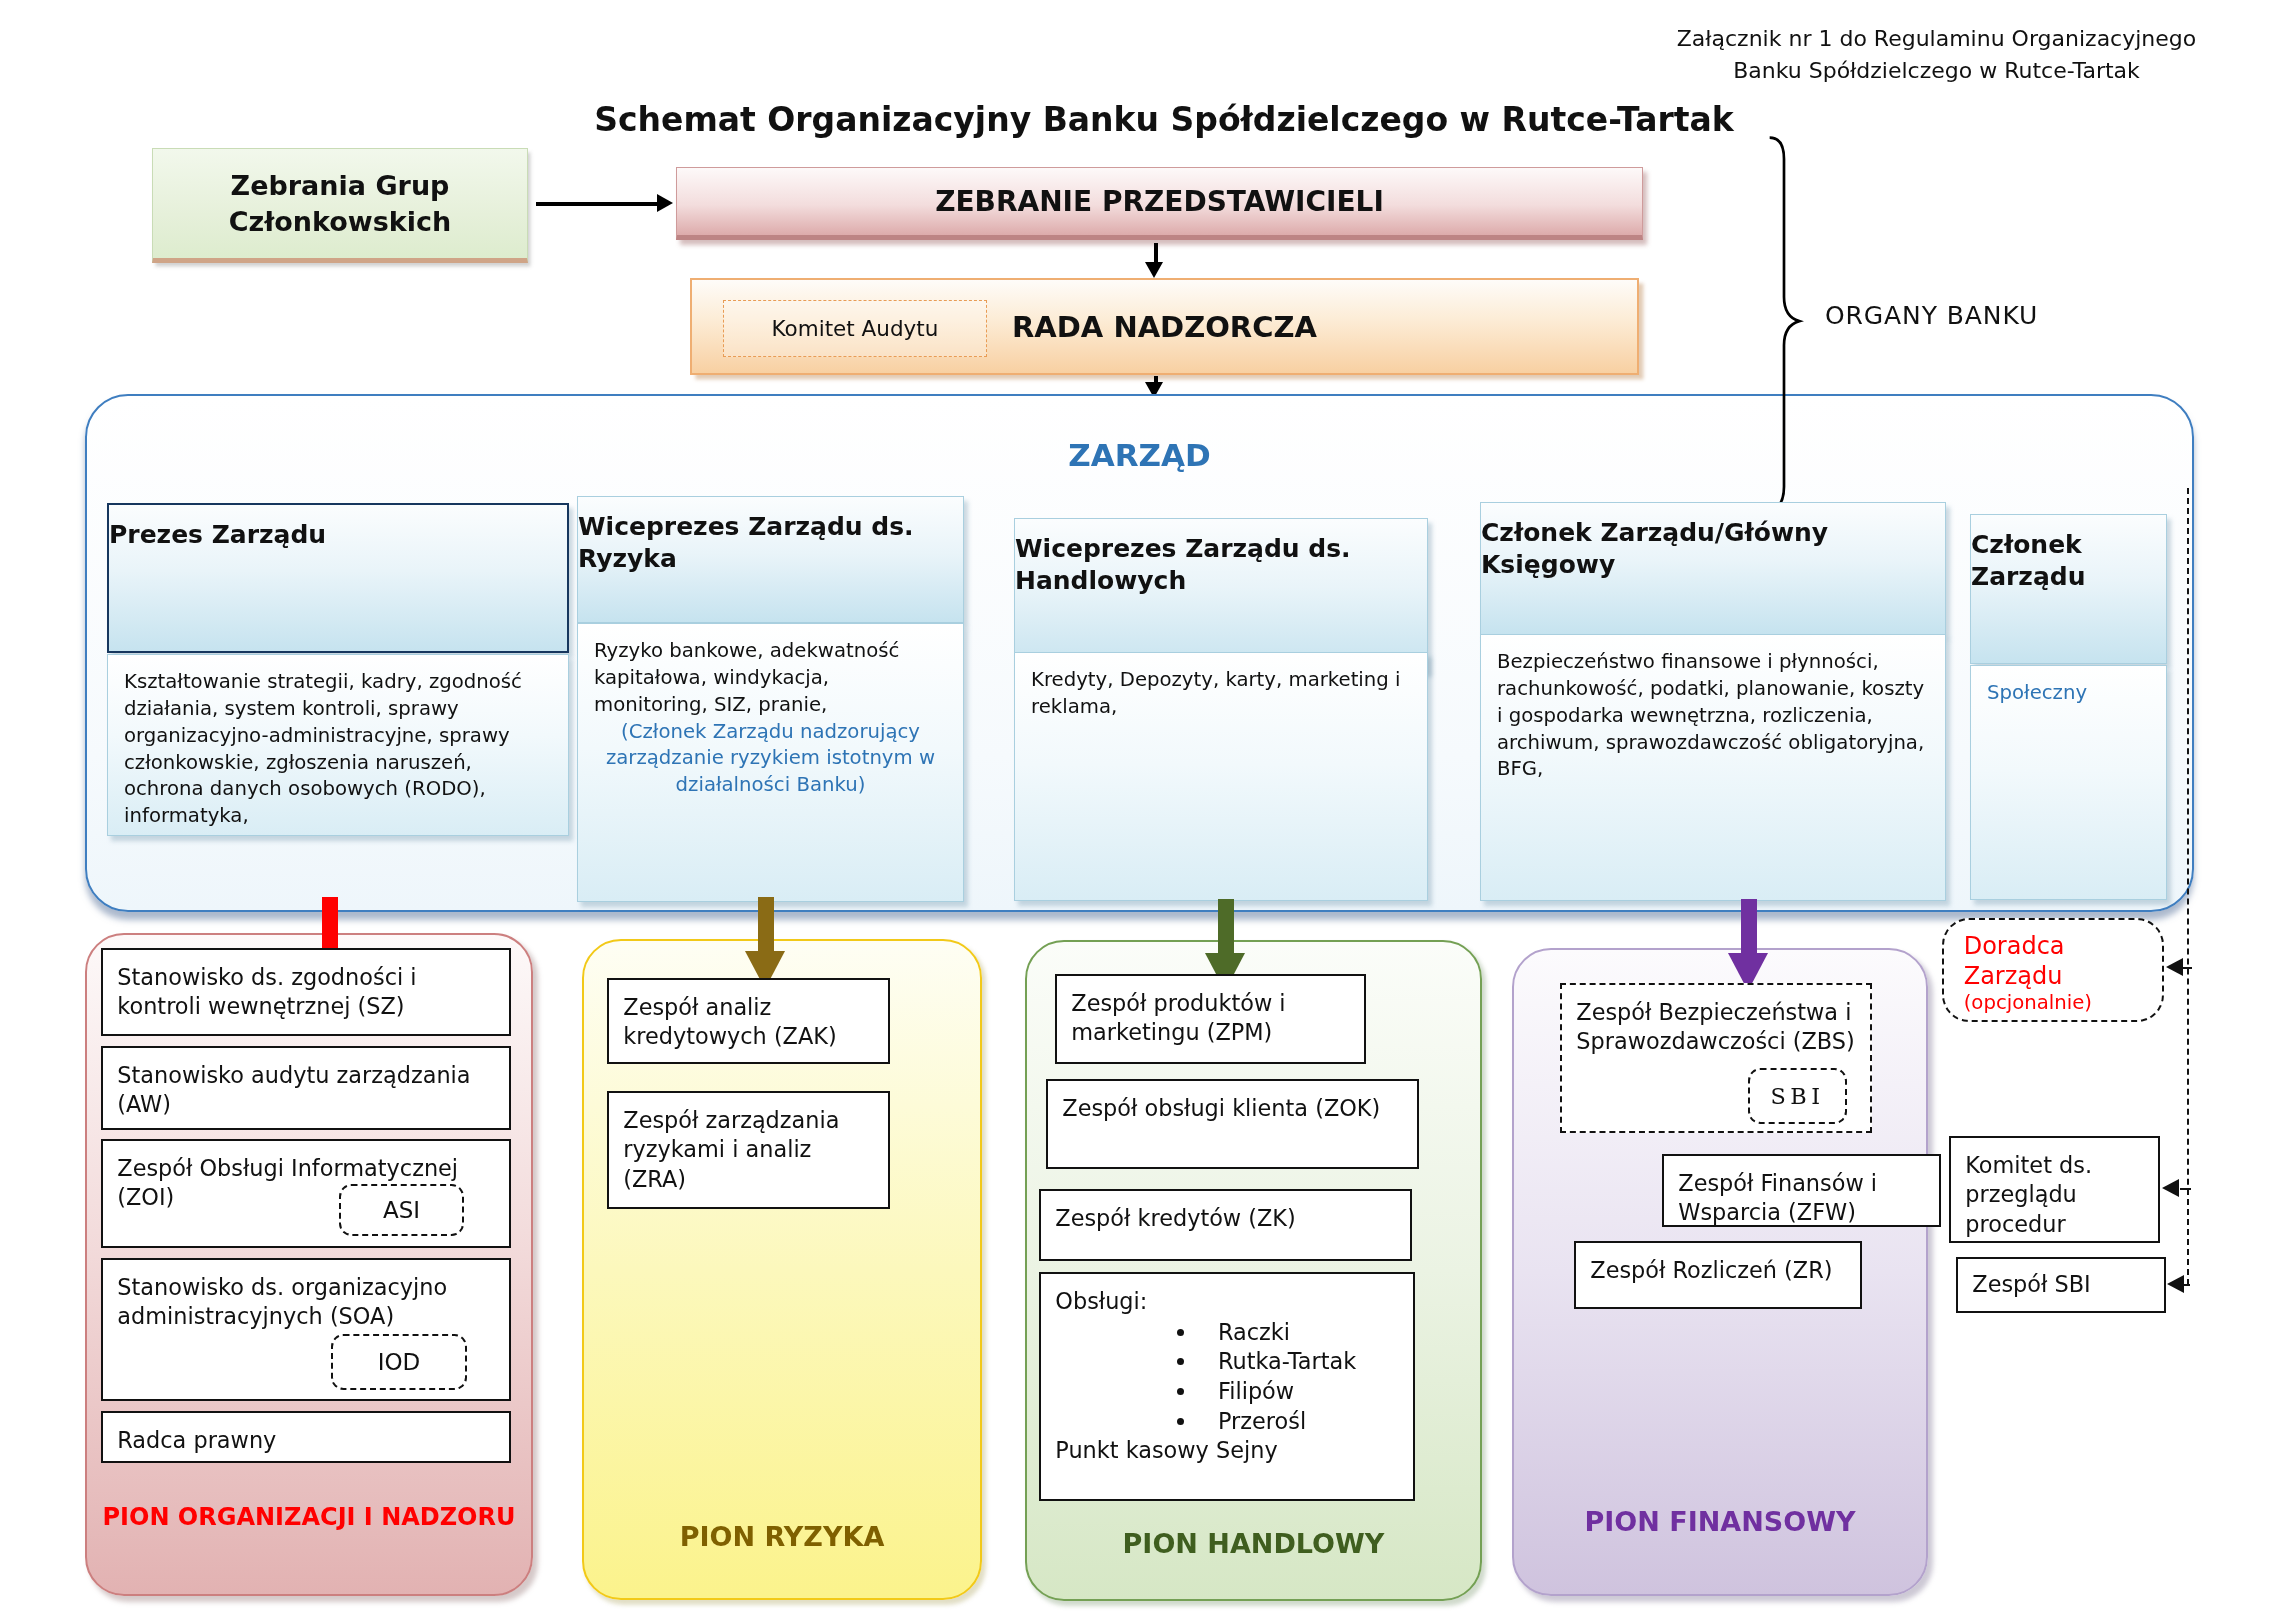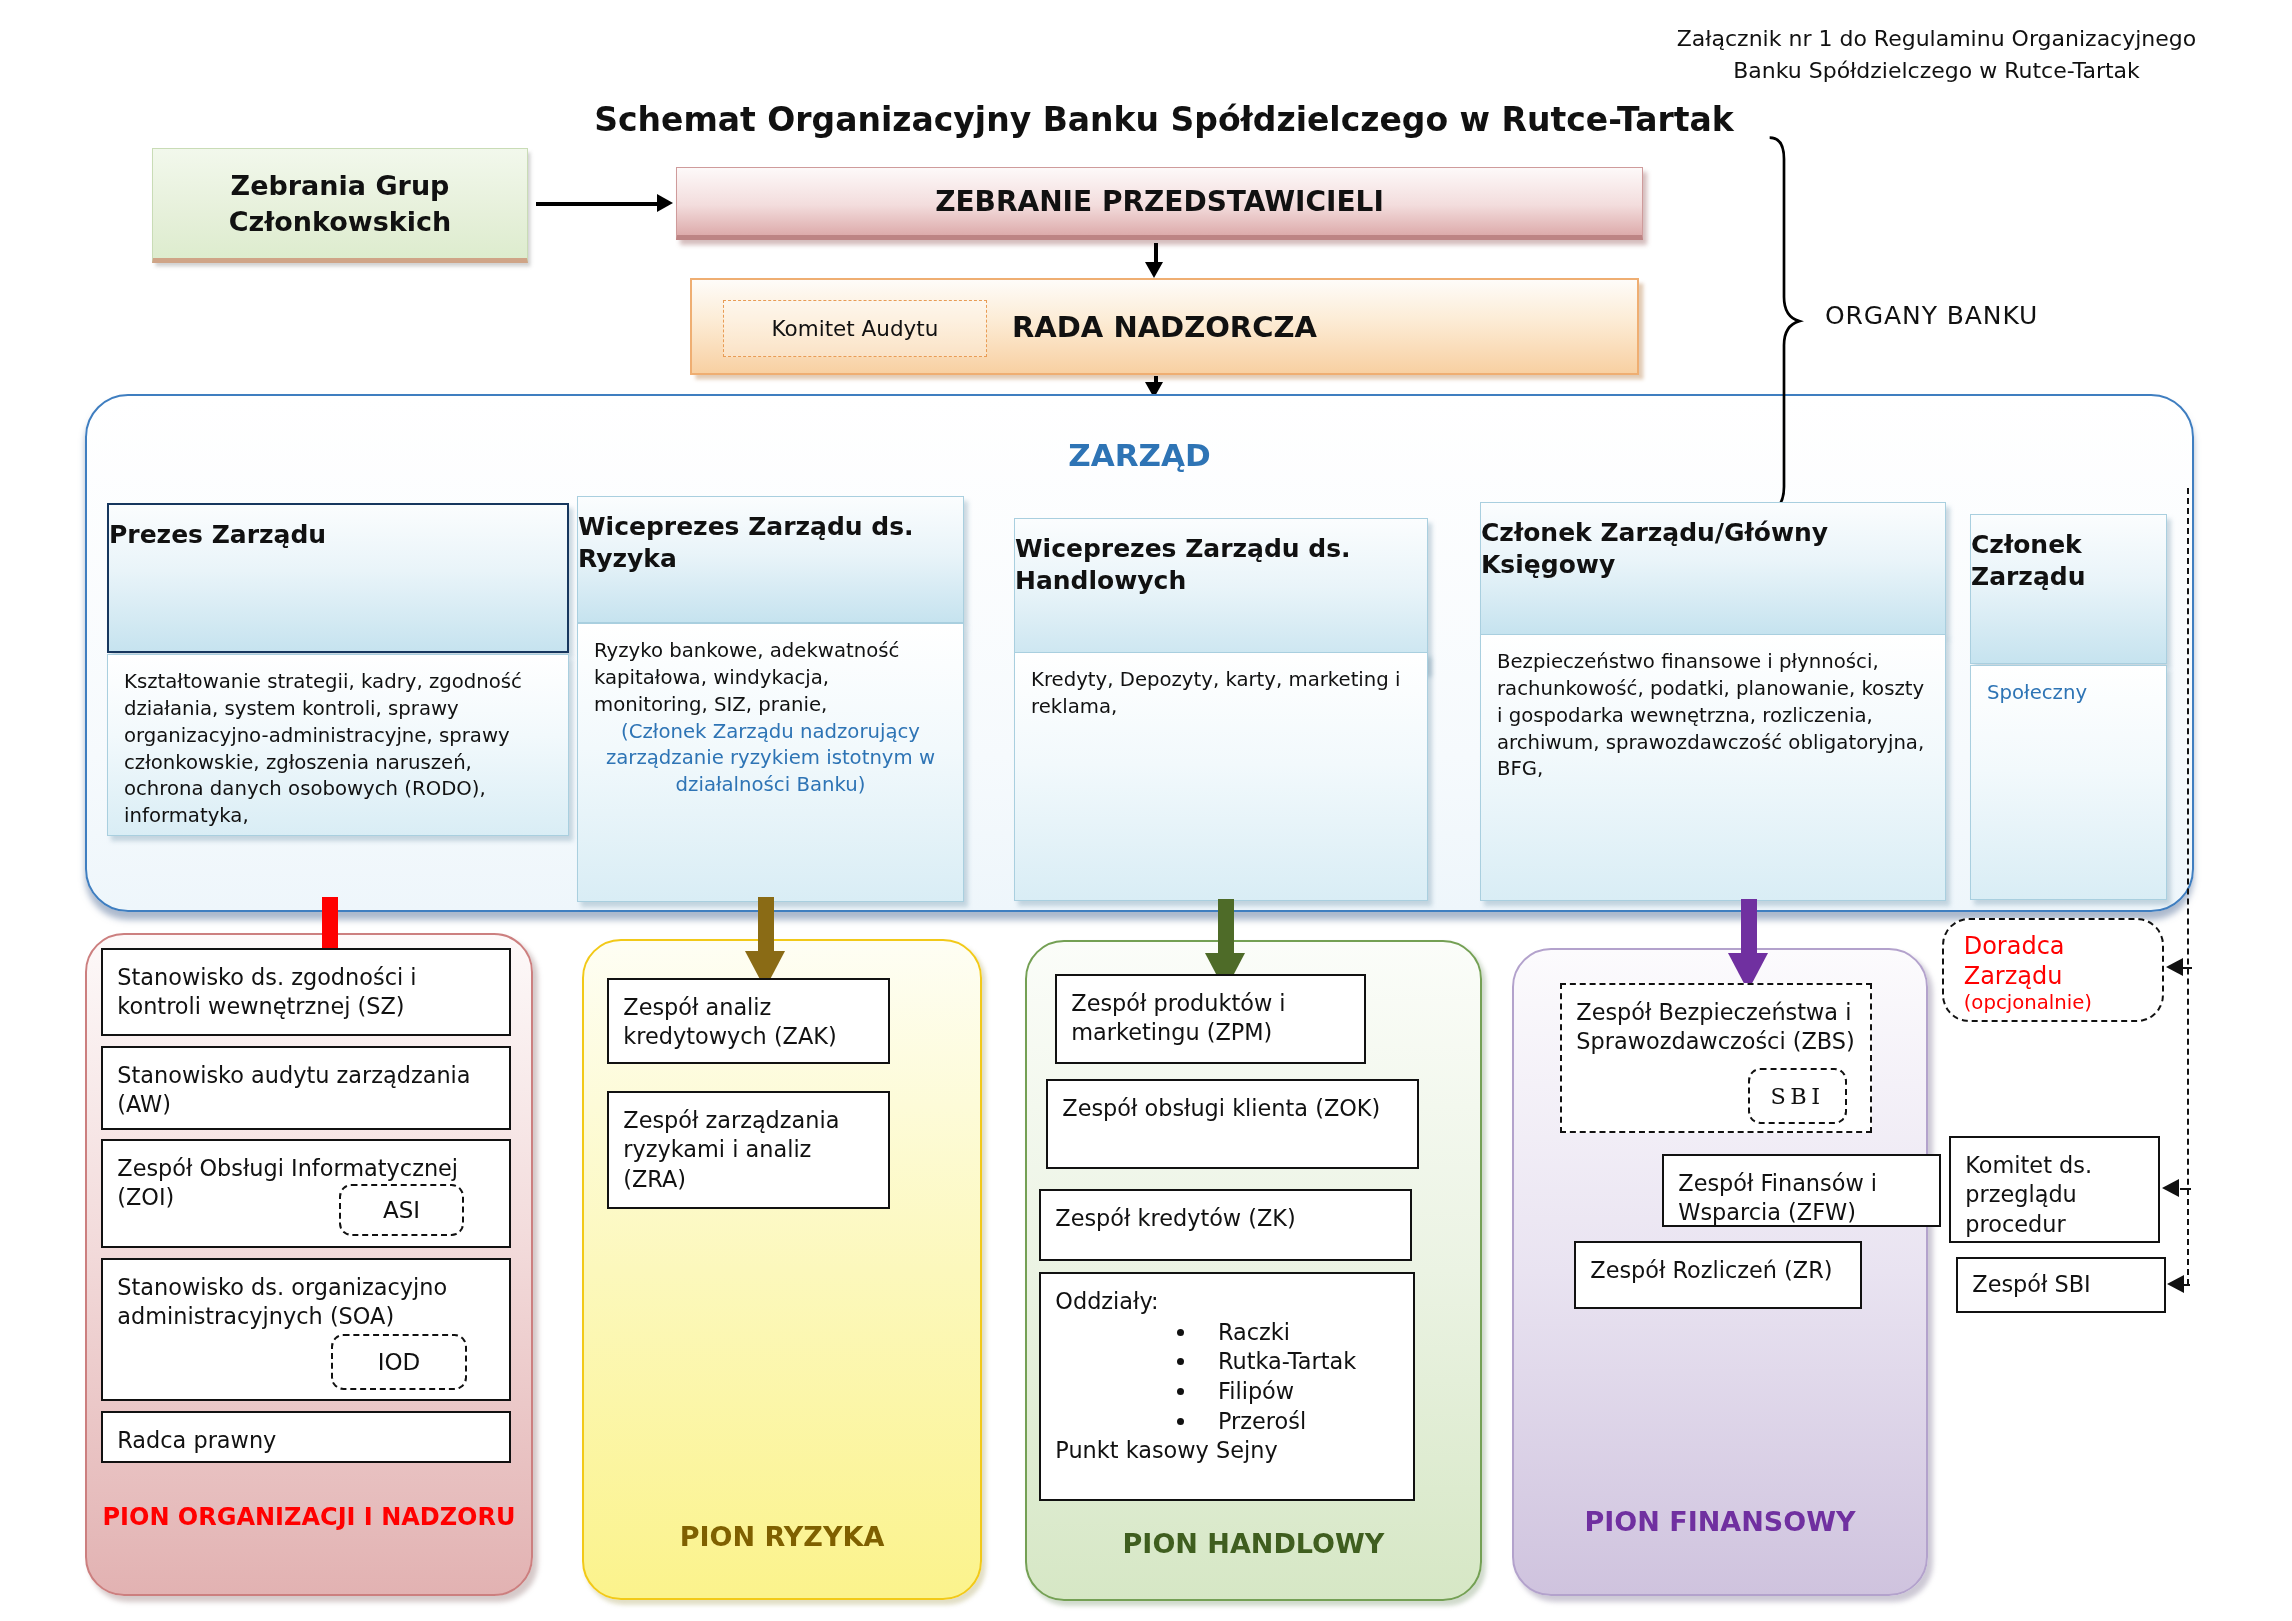--- a/index.html
+++ b/index.html
@@ -259,21 +259,21 @@
 <div class="abs unit" style="left:1055px;top:974px;width:311px;height:90px;">
   <span>Zespół produktów i marketingu (ZPM)</span>
 </div>
 <div class="abs unit" style="left:1046px;top:1079px;width:373px;height:90px;">
   <span>Zespół obsługi klienta  (ZOK)</span>
 </div>
 <div class="abs unit" style="left:1039px;top:1189px;width:373px;height:72px;">
   <span>Zespół kredytów (ZK)</span>
 </div>
 <div class="abs unit" style="left:1039px;top:1272px;width:376px;height:229px;">
-  <div>Oddziały:</div>
+  <div>Obsługi:</div>
   <ul class="oddzialy-list">
     <li>Raczki</li>
     <li>Rutka-Tartak</li>
     <li>Filipów</li>
     <li>Przerośl</li>
   </ul>
   <div>Punkt kasowy Sejny</div>
 </div>
 <div class="abs pion-label lab-green" style="left:1025px;top:1528px;width:457px;">PION HANDLOWY</div>
 

